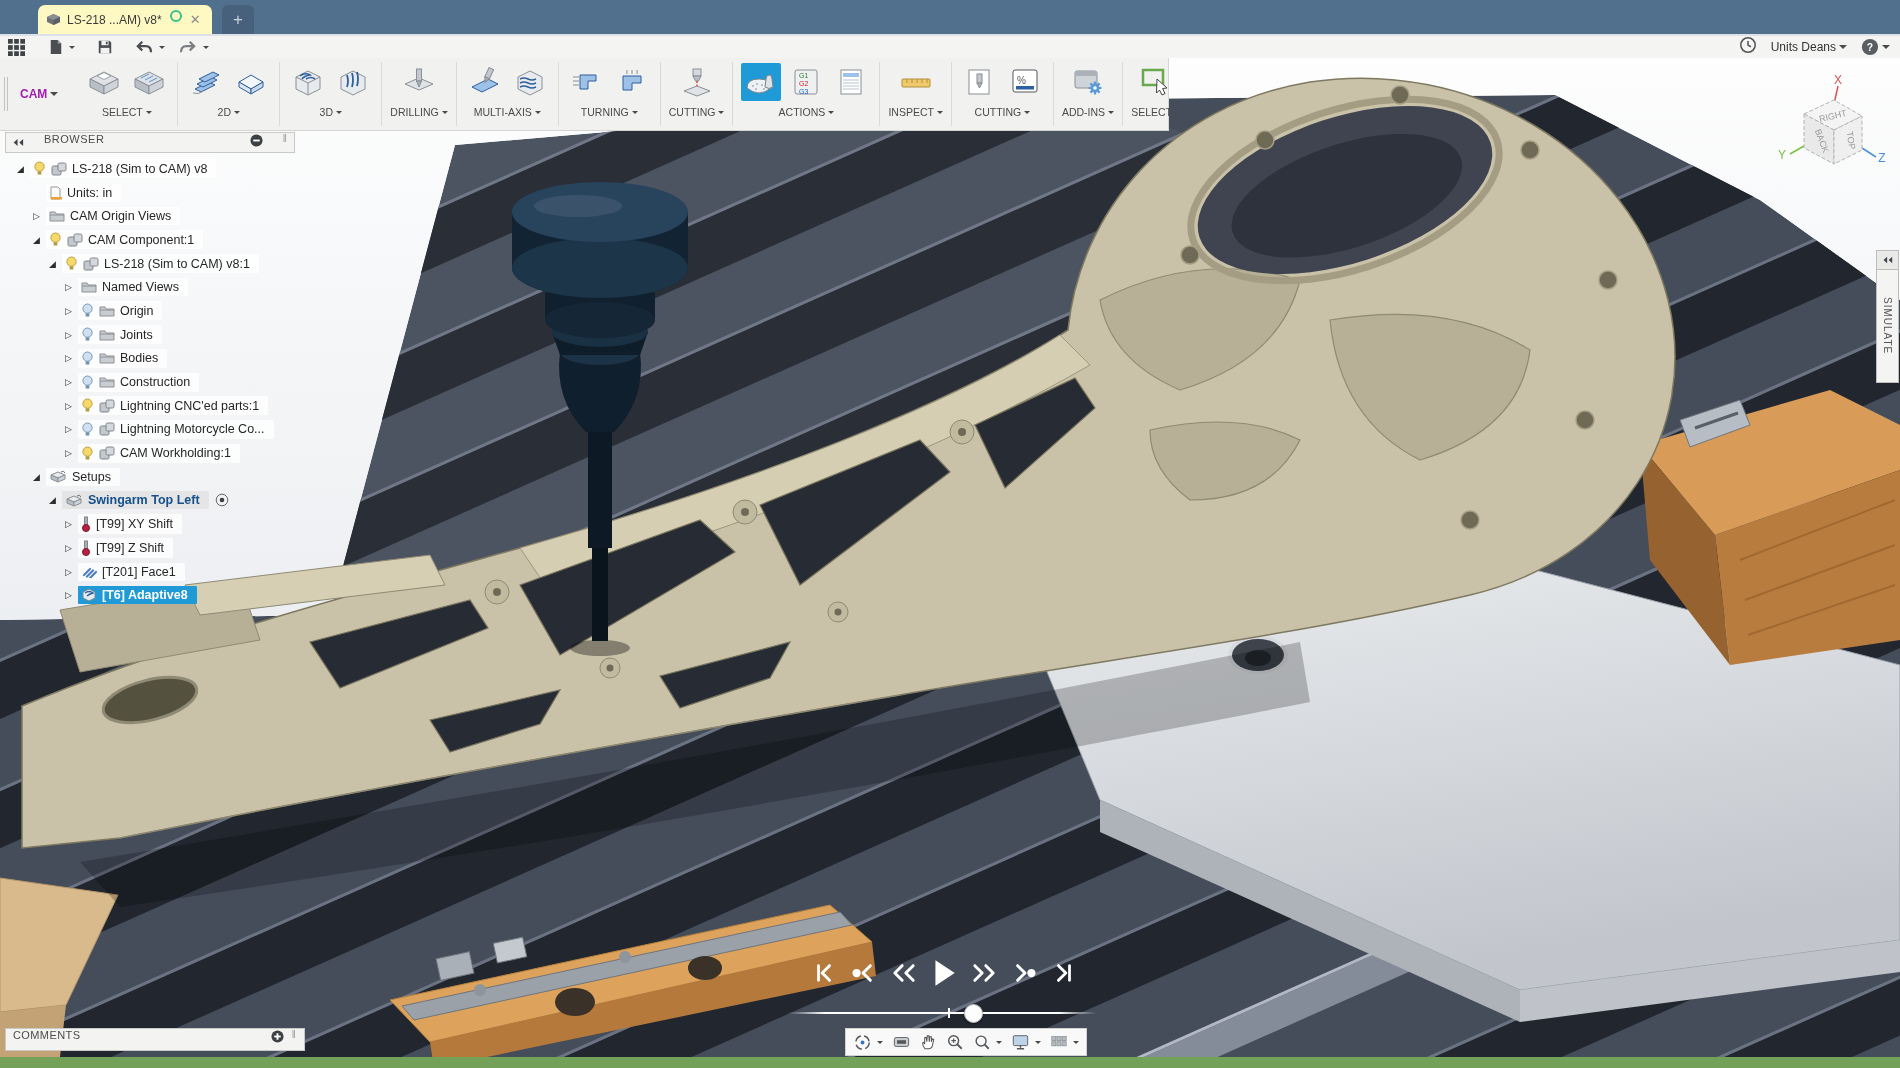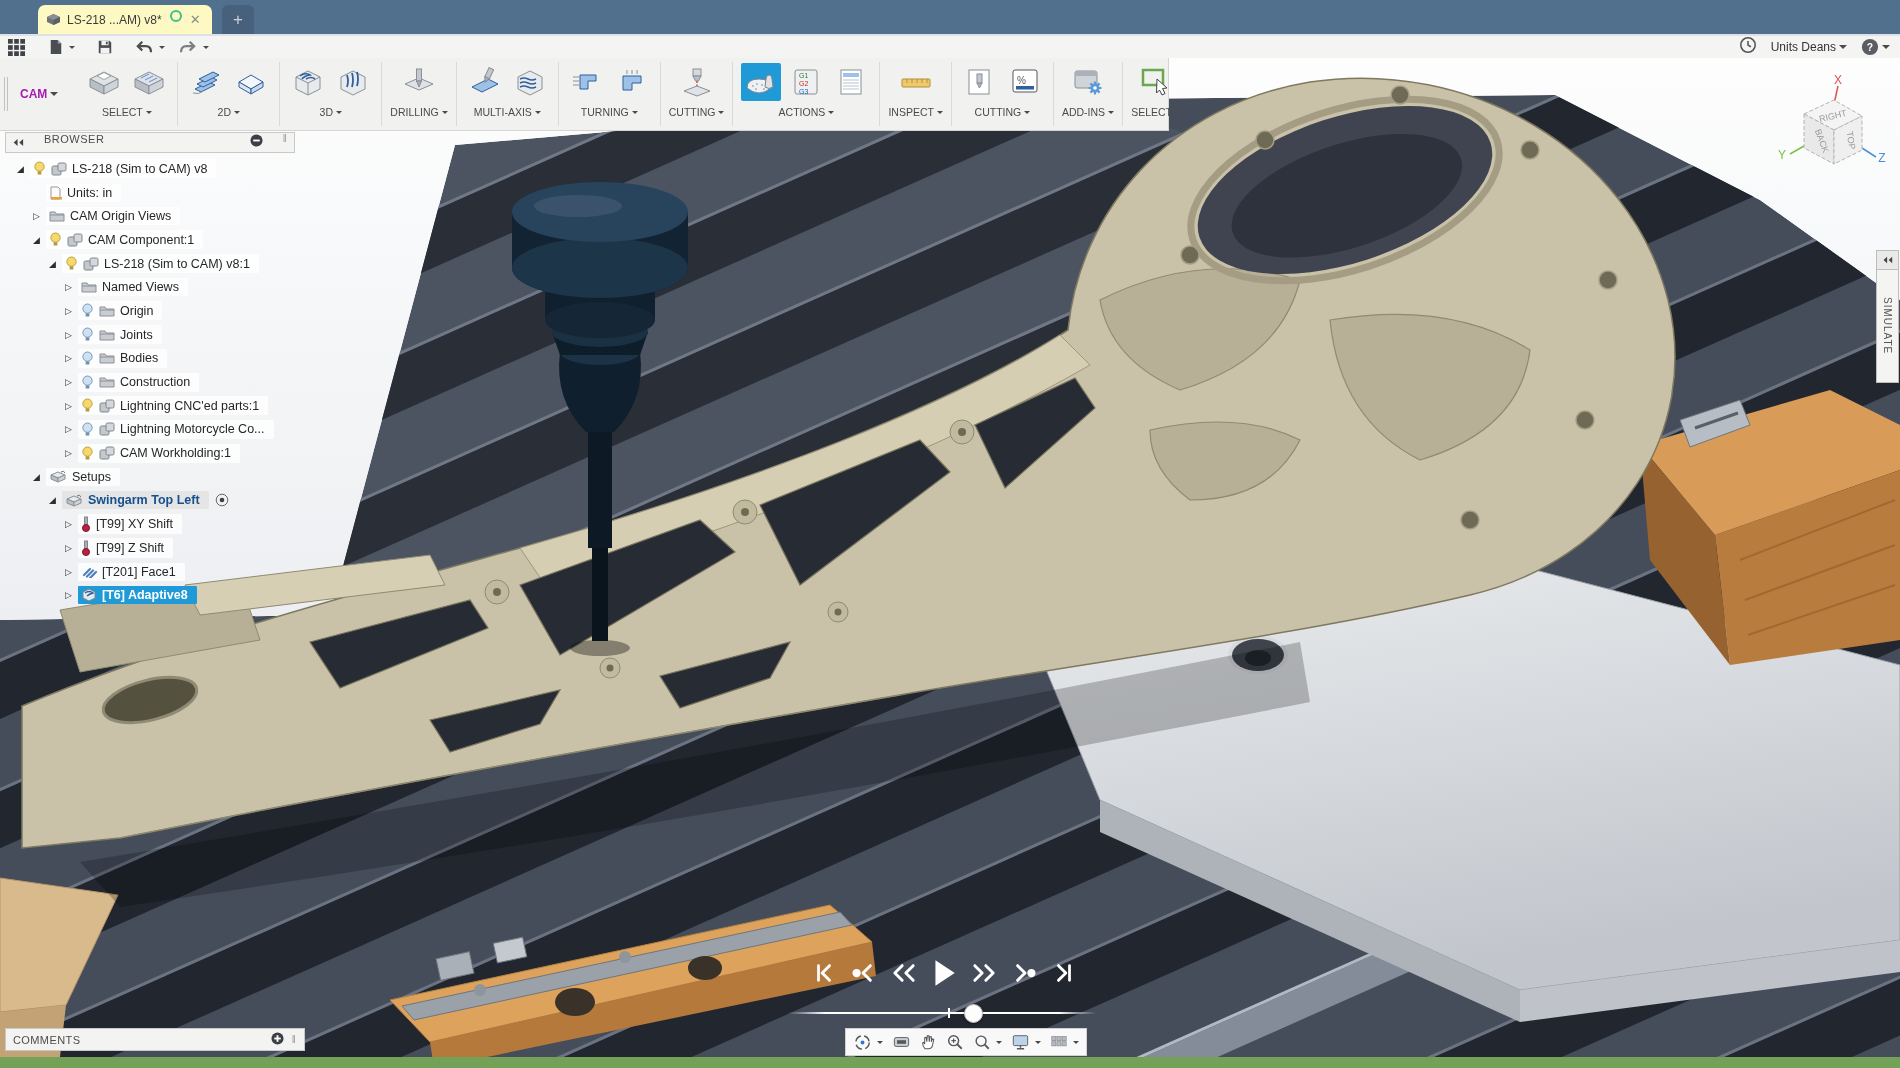--- a/index.html
+++ b/index.html
@@ -50,21 +50,21 @@
   #simulate-label{writing-mode:vertical-rl;font-size:10px;color:#555;letter-spacing:1px;}
   #viewcube{position:absolute;left:1772px;top:72px;z-index:10;}
   #playback{position:absolute;left:812px;top:958px;width:280px;z-index:10;display:flex;align-items:center;gap:13px;}
   .pbtn{display:flex;align-items:center;justify-content:center;}
   #timeline{position:absolute;left:788px;top:1003px;width:308px;height:20px;z-index:10;}
   #tline{position:absolute;left:0;top:9px;width:100%;height:2px;background:linear-gradient(to right,rgba(255,255,255,0),#fff 12%,#fff 88%,rgba(255,255,255,0));}
   #ttick{position:absolute;left:160px;top:5px;width:2px;height:10px;background:#fff;}
   #thandle{position:absolute;left:176px;top:1px;width:17px;height:17px;border-radius:50%;background:#fdfdfd;border:1px solid #b9bcc0;box-shadow:0 1px 2px rgba(0,0,0,.4);}
   #navbar{position:absolute;left:845px;top:1028px;height:26px;z-index:10;background:rgba(255,255,255,.97);border:1px solid #d2d2d0;display:flex;align-items:center;padding:0 7px;gap:9px;}
   .nbtn{display:flex;align-items:center;gap:2px;}
-  #comments-bar{position:absolute;left:5px;top:1028px;width:300px;height:23px;background:#f3f3f2;border:1px solid #c9c9c7;z-index:10;display:flex;align-items:center;padding:0 7px;box-sizing:border-box;gap:8px;}
+  #comments-bar{position:absolute;left:5px;top:1028px;width:300px;height:23px;background:#f3f3f2;border:1px solid #c9c9c7;z-index:10;display:flex;align-items:flex-start;padding:0 7px;box-sizing:border-box;gap:8px;}
   #comments-title{font-size:11px;color:#4d4d4d;letter-spacing:.4px;flex:1;}
   #statusbar{position:absolute;left:0;bottom:0;width:100%;height:11px;background:#74a158;z-index:12;}
 </style>
 </head>
 <body>
 
 <div id="app">
 
   <svg id="scene" width="1900" height="1068" viewBox="0 0 1900 1068">
     <defs>

